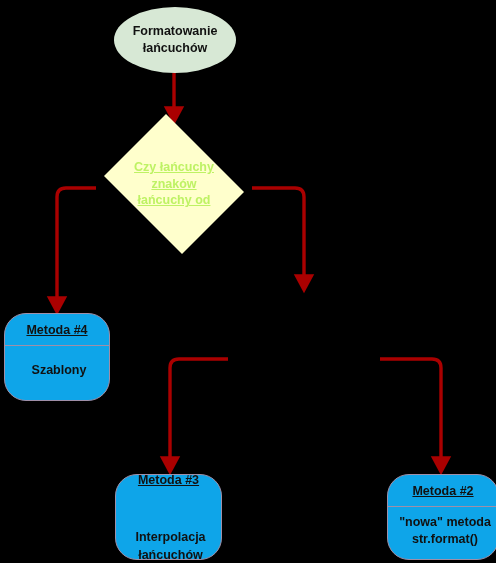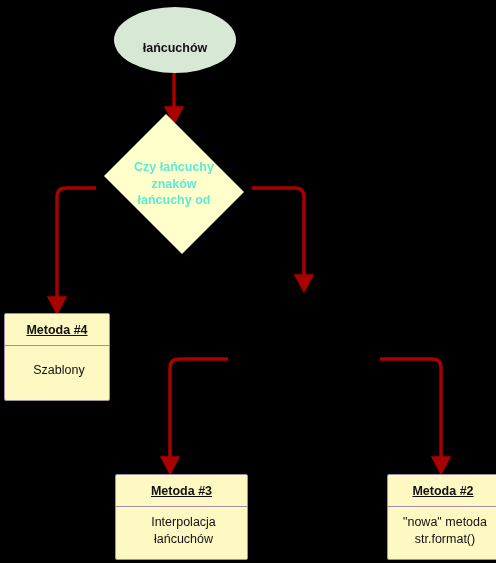--- a/index.html
+++ b/index.html
@@ -54,32 +54,33 @@
   }
   .node-diamond .dlabel {
     position: absolute;
     left: 0; top: 0;
     width: 100%;
     height: 100%;
     display: flex;
     align-items: center;
     justify-content: center;
     text-align: center;
-    color: #5eead4;
+    color: #bef264;
     font-weight: bold;
     font-size: 12.5px;
     line-height: 1.35;
+    text-decoration: underline;
   }
 
   
   .node-card {
     position: absolute;
-    background: #fef9c3;
+    background: #0ea5e9;
     border: 1px solid #9f8fa8;
-    border-radius: 2px;
+    border-radius: 22px;
     box-sizing: border-box;
     display: flex;
     flex-direction: column;
     overflow: hidden;
     z-index: 3;
     justify-content: center;
   }
   .card-title {
     flex: 0 0 auto;
     text-align: center;
@@ -95,21 +96,21 @@
     background: #9f8fa8;
     width: 100%;
   }
   .card-body {
     flex: 1 1 auto;
     display: flex;
     align-items: center;
     justify-content: center;
     text-align: center;
     color: #111111;
-    font-weight: normal;
+    font-weight: bold;
     font-size: 12.5px;
     line-height: 1.4;
     padding: 2px 6px 6px 10px;
     box-sizing: border-box;
   }
 </style>
 </head>
 <body>
 
 <div id="canvas">
@@ -127,21 +128,21 @@
 
     <path d="M252,188 L295,188 Q304,188 304,197 L304,283" fill="none" stroke="#aa0000" stroke-width="3.4" stroke-linecap="butt" marker-end="url(#arrowhead)"></path>
 
     <path d="M228,359 L179,359 Q170,359 170,368 L170,465" fill="none" stroke="#aa0000" stroke-width="3.4" stroke-linecap="butt" marker-end="url(#arrowhead)"></path>
 
     <path d="M380,359 L432,359 Q441,359 441,368 L441,465" fill="none" stroke="#aa0000" stroke-width="3.4" stroke-linecap="butt" marker-end="url(#arrowhead)"></path>
   </svg>
 
   <div class="node-ellipse" style="left:114px; top:7px; width:122px; height:66px;">
     <div>
-      <br>
+      <span>Formatowanie</span><br>
       <span>łańcuchów</span>
     </div>
   </div>
 
   <div class="node-diamond" style="left:96px; top:122px; width:156px; height:124px;">
     <div class="shape"></div>
     <div class="dlabel">
       <div>
         <span>Czy łańcuchy</span><br>
         <span>znaków</span><br>
@@ -154,21 +155,21 @@
   <div class="node-card" style="left:4px; top:313px; width:106px; height:88px;">
     <div class="card-title">Metoda #4</div>
     <div class="card-divider"></div>
     <div class="card-body">
       <div>
         <span>Szablony</span>
       </div>
     </div>
   </div>
 
-  <div class="node-card" style="left:115px; top:474px; width:133px; height:86px;">
+  <div class="node-card" style="left:115px; top:474px; width:107px; height:86px;gap:16px;">
     <div class="card-title">Metoda #3</div>
     <div class="card-divider"></div>
     <div class="card-body">
       <div>
         <span>Interpolacja</span><br>
         <span>łańcuchów</span>
       </div>
     </div>
   </div>
 

